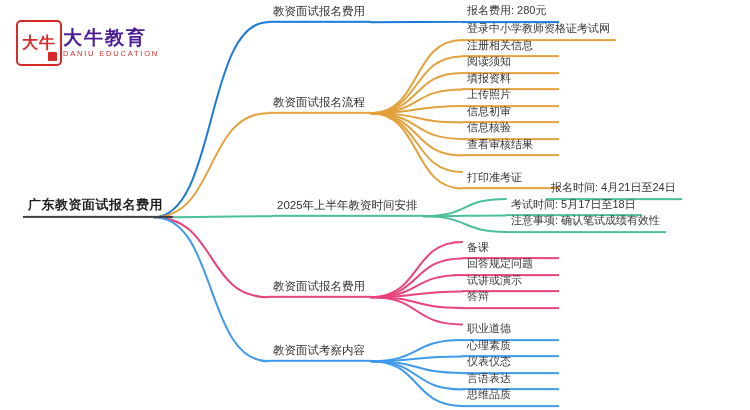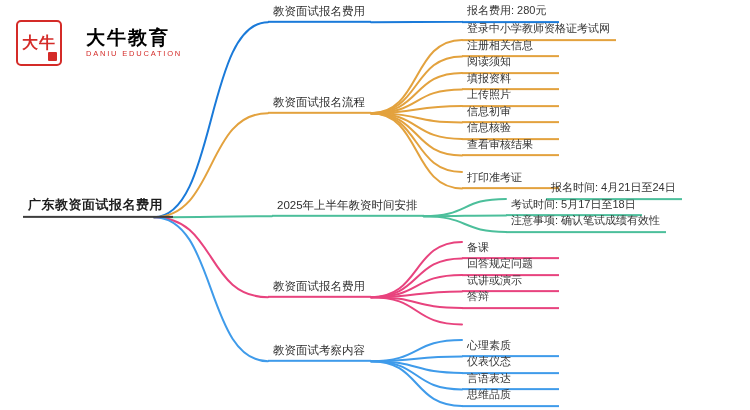--- a/index.html
+++ b/index.html
@@ -6,27 +6,27 @@
   .stage{position:relative;width:750px;height:410px;background:#ffffff;overflow:hidden;
          font-family:"Liberation Sans","DejaVu Sans",sans-serif;}
   #edges{position:absolute;left:0;top:0;pointer-events:none;}
   .node{position:absolute;transform:translateY(-50%);white-space:nowrap;
         font-size:11px;color:#333;padding:1px 6px 3px 5px;line-height:1.25;
         border-bottom:2px solid #999;}
   .node.branch{font-size:11.5px;color:#2e2e2e;}
   .node.leaf{min-width:86px;}
   .node.root{left:4px;top:207px;font-size:13px;font-weight:bold;color:#1d1d1d;
              border-bottom-color:#3d3d3d;letter-spacing:.5px;padding-right:10px;margin-left:19px;}
-  .logo{position:absolute;left:16px;top:20px;display:flex;align-items:center;gap:24px;}
+  .logo{position:absolute;left:16px;top:20px;display:flex;align-items:center;gap:1px;}
   .seal{width:42px;height:42px;border:2px solid #d42b28;border-radius:5px;background:#fff;
         color:#d42b28;font-weight:bold;font-size:16px;display:flex;align-items:center;
         justify-content:center;position:relative;letter-spacing:1px;}
   .seal::after{content:"";position:absolute;right:3px;bottom:3px;width:9px;height:9px;
         background:#d42b28;border-radius:1px;}
-  .brand{color:#000000;font-weight:bold;font-size:19px;letter-spacing:2px;line-height:1;}
+  .brand{color:#4c1d95;font-weight:bold;font-size:19px;letter-spacing:2px;line-height:1;}
   .brand-sub{color:#d42b28;font-size:7.5px;letter-spacing:1.8px;margin-top:3px;line-height:1;}
 </style>
 </head>
 <body>
 
 <div class="stage" id="stage">
   <svg id="edges" width="750" height="410">
       <path d="M 154 217.125 C 216.7 217.125, 205.3 22.1875, 268 22.1875" fill="none" stroke="#1a7ad9" stroke-width="2" stroke-linecap="round"></path>
       <path d="M 371 22.1875 C 421.05 22.1875, 411.95 21.875, 462 21.875" fill="none" stroke="#1a7ad9" stroke-width="2" stroke-linecap="round"></path>
       <path d="M 154 217.125 C 216.7 217.125, 205.3 113.1875, 268 113.1875" fill="none" stroke="#e3a23e" stroke-width="2" stroke-linecap="round"></path>
@@ -85,17 +85,18 @@
     <div class="node branch" style="left: 272px; top: 207px; border-bottom-color: rgb(76, 191, 155);">2025年上半年教资时间安排</div>
     <div class="node leaf" style="left: 506px; top: 190px; border-bottom-color: rgb(76, 191, 155); margin-left: 40px;">报名时间: 4月21日至24日</div>
     <div class="node leaf" style="left: 506px; top: 206.5px; border-bottom-color: rgb(76, 191, 155);">考试时间: 5月17日至18日</div>
     <div class="node leaf" style="left: 506px; top: 223px; border-bottom-color: rgb(76, 191, 155);">注意事项: 确认笔试成绩有效性</div>
     <div class="node branch" style="left: 268px; top: 288px; border-bottom-color: rgb(232, 67, 126);">教资面试报名费用</div>
     <div class="node leaf" style="left: 462px; top: 249.5px; border-bottom-color: rgb(232, 67, 126);">备课</div>
     <div class="node leaf" style="left: 462px; top: 266px; border-bottom-color: rgb(232, 67, 126);">回答规定问题</div>
     <div class="node leaf" style="left: 462px; top: 282.5px; border-bottom-color: rgb(232, 67, 126);">试讲或演示</div>
     <div class="node leaf" style="left: 462px; top: 299px; border-bottom-color: rgb(232, 67, 126);">答辩</div>
     <div class="node branch" style="left: 268px; top: 352px; border-bottom-color: rgb(63, 155, 234);">教资面试考察内容</div>
+    <div class="node leaf" style="left: 462px; top: 331px; border-bottom-color: rgb(63, 155, 234);">职业道德</div>
     <div class="node leaf" style="left: 462px; top: 347.5px; border-bottom-color: rgb(63, 155, 234);">心理素质</div>
     <div class="node leaf" style="left: 462px; top: 364px; border-bottom-color: rgb(63, 155, 234);">仪表仪态</div>
     <div class="node leaf" style="left: 462px; top: 380.5px; border-bottom-color: rgb(63, 155, 234);">言语表达</div>
     <div class="node leaf" style="left: 462px; top: 397px; border-bottom-color: rgb(63, 155, 234);">思维品质</div>
   </div>
 
 </body></html>

